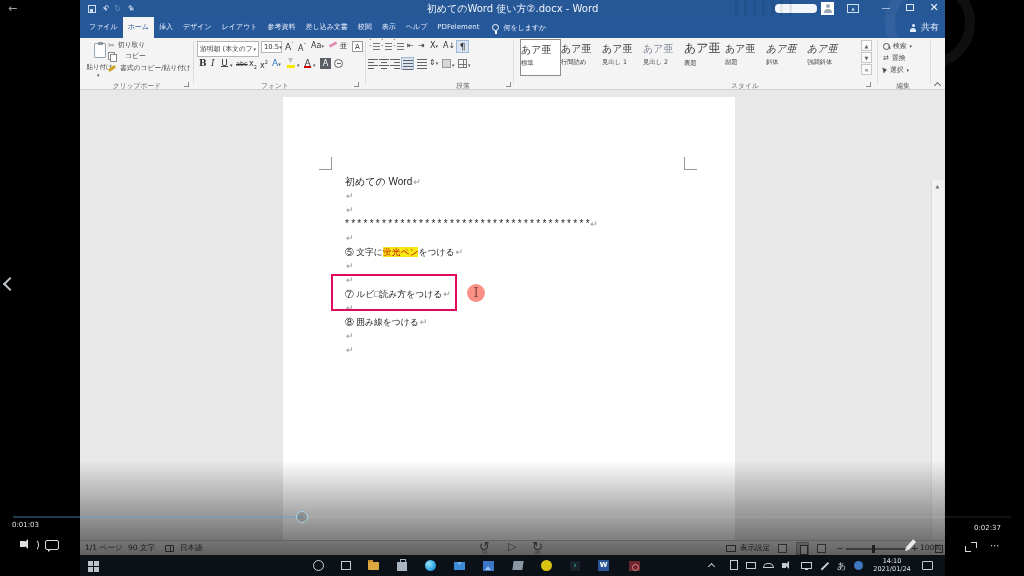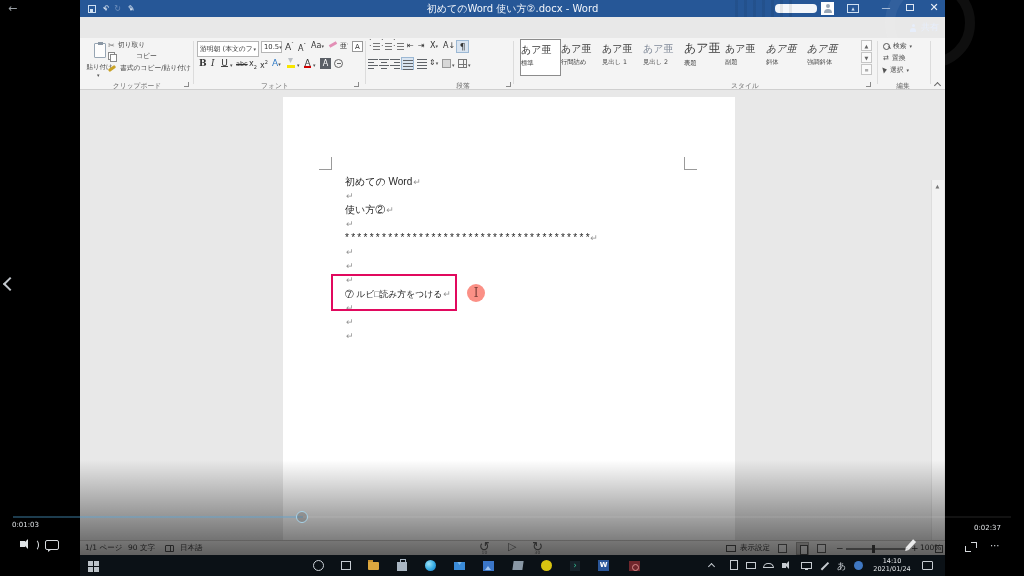--- a/index.html
+++ b/index.html
@@ -196,39 +196,56 @@
     <span class="r avatar"></span>
     <span class="r ribopt">▲</span>
     <span class="r wbtn" style="right:50px">—</span>
     <span class="r wbtn" style="right:26px">
         <span class="r wrest" style="left:5px"></span>
       </span>
     <span class="r wbtn" style="right:2px;font-size:11px;color:#eef3fa">✕</span>
   </div>
 
   <div class="r" style="left:655px;top:0;width:60px;height:17px;background:repeating-linear-gradient(90deg,rgba(0,0,0,0.07) 0 3px,transparent 3px 9px)"></div>
+  <div class="r" id="tabrow">
+      <span class="tab">ファイル</span>
+      <span class="tab sel">ホーム</span>
+      <span class="tab">挿入</span>
+      <span class="tab">デザイン</span>
+      <span class="tab">レイアウト</span>
+      <span class="tab">参考資料</span>
+      <span class="tab">差し込み文書</span>
+      <span class="tab">校閲</span>
+      <span class="tab">表示</span>
+      <span class="tab">ヘルプ</span>
+      <span class="tab">PDFelement</span>
+      <span id="tellme">
+        <span class="bulb"></span>
+        <span>何をしますか</span>
+      </span>
+    </div>
   <div class="r" style="left:805px;top:-22px;width:90px;height:90px;border-radius:50%;border:10px solid rgba(255,255,255,0.06);pointer-events:none"></div>
   <div class="r" id="tellme-slot"></div>
   <div class="r" id="share">
       <span class="person"></span>
       <span>共有</span>
     </div>
 
   <div class="r" id="ribbon">
 
     <div class="r clipbtn">
       <span class="clipic"></span>
       <div class="r" style="left:0;right:0;top:22px;font-size:6.4px">貼り付け</div>
       <div class="r car" style="left:11px;top:31px">▾</div>
     </div>
     <div class="r rbtn" style="left:28px;top:2px;gap:3px">
         <span class="scis">✂</span>
         <span>切り取り</span>
       </div>
-    <div class="r rbtn" style="left:28px;top:13px;gap:20px">
+    <div class="r rbtn" style="left:28px;top:13px;gap:9px">
         <span class="copyic"></span>
         <span>コピー</span>
       </div>
     <div class="r rbtn" style="left:28px;top:25px;gap:4px">
         <span class="brushic"></span>
         <span>書式のコピー/貼り付け</span>
       </div>
     <div class="r glabel" style="left:17px;width:80px">クリップボード</div>
     <div class="r launch" style="left:104px"></div>
     <div class="r sep" style="left:113px"></div>
@@ -351,28 +368,29 @@
     <div class="r chevup" style="left:855px;top:45px;transform:rotate(45deg)"></div>
   </div>
 
   <div class="r" id="docarea">
     <div id="page">
       <div class="r cropl"></div>
       <div class="r cropr"></div>
       <div id="doctext">
           <div class="dl"><span>初めての Word</span><span class="ret">↵</span></div>
           <div class="dl"><span class="ret">↵</span></div>
-          <div class="dl"><span>使い方②</span><span class="ret">↵</span></div>
           <div class="dl"><span class="ret">↵</span></div>
           <div class="dl ast"><span>* * * * * * * * * * * * * * * * * * * * * * * * * * * * * * * * * * * * * * * *</span><span class="ret">↵</span></div>
           <div class="dl"><span class="ret">↵</span></div>
+          <div class="dl sm"><span>⑤ 文字に</span><span class="hl">蛍光ペン</span><span>をつける</span><span class="ret">↵</span></div>
           <div class="dl"><span class="ret">↵</span></div>
           <div class="dl"><span class="ret">↵</span></div>
           <div class="dl sm"><span>⑦ ルビ□読み方をつける</span><span class="ret">↵</span></div>
           <div class="dl"><span class="ret">↵</span></div>
+          <div class="dl sm"><span>⑧ 囲み線をつける</span><span class="ret">↵</span></div>
           <div class="dl"><span class="ret">↵</span></div>
           <div class="dl"><span class="ret">↵</span></div>
         </div>
       <div class="r" id="redbox"></div>
       <div class="r" id="cursorq">I</div>
     </div>
     <div class="r" id="scrollbar"></div>
     <div class="r sbup">▲</div>
   </div>
 

